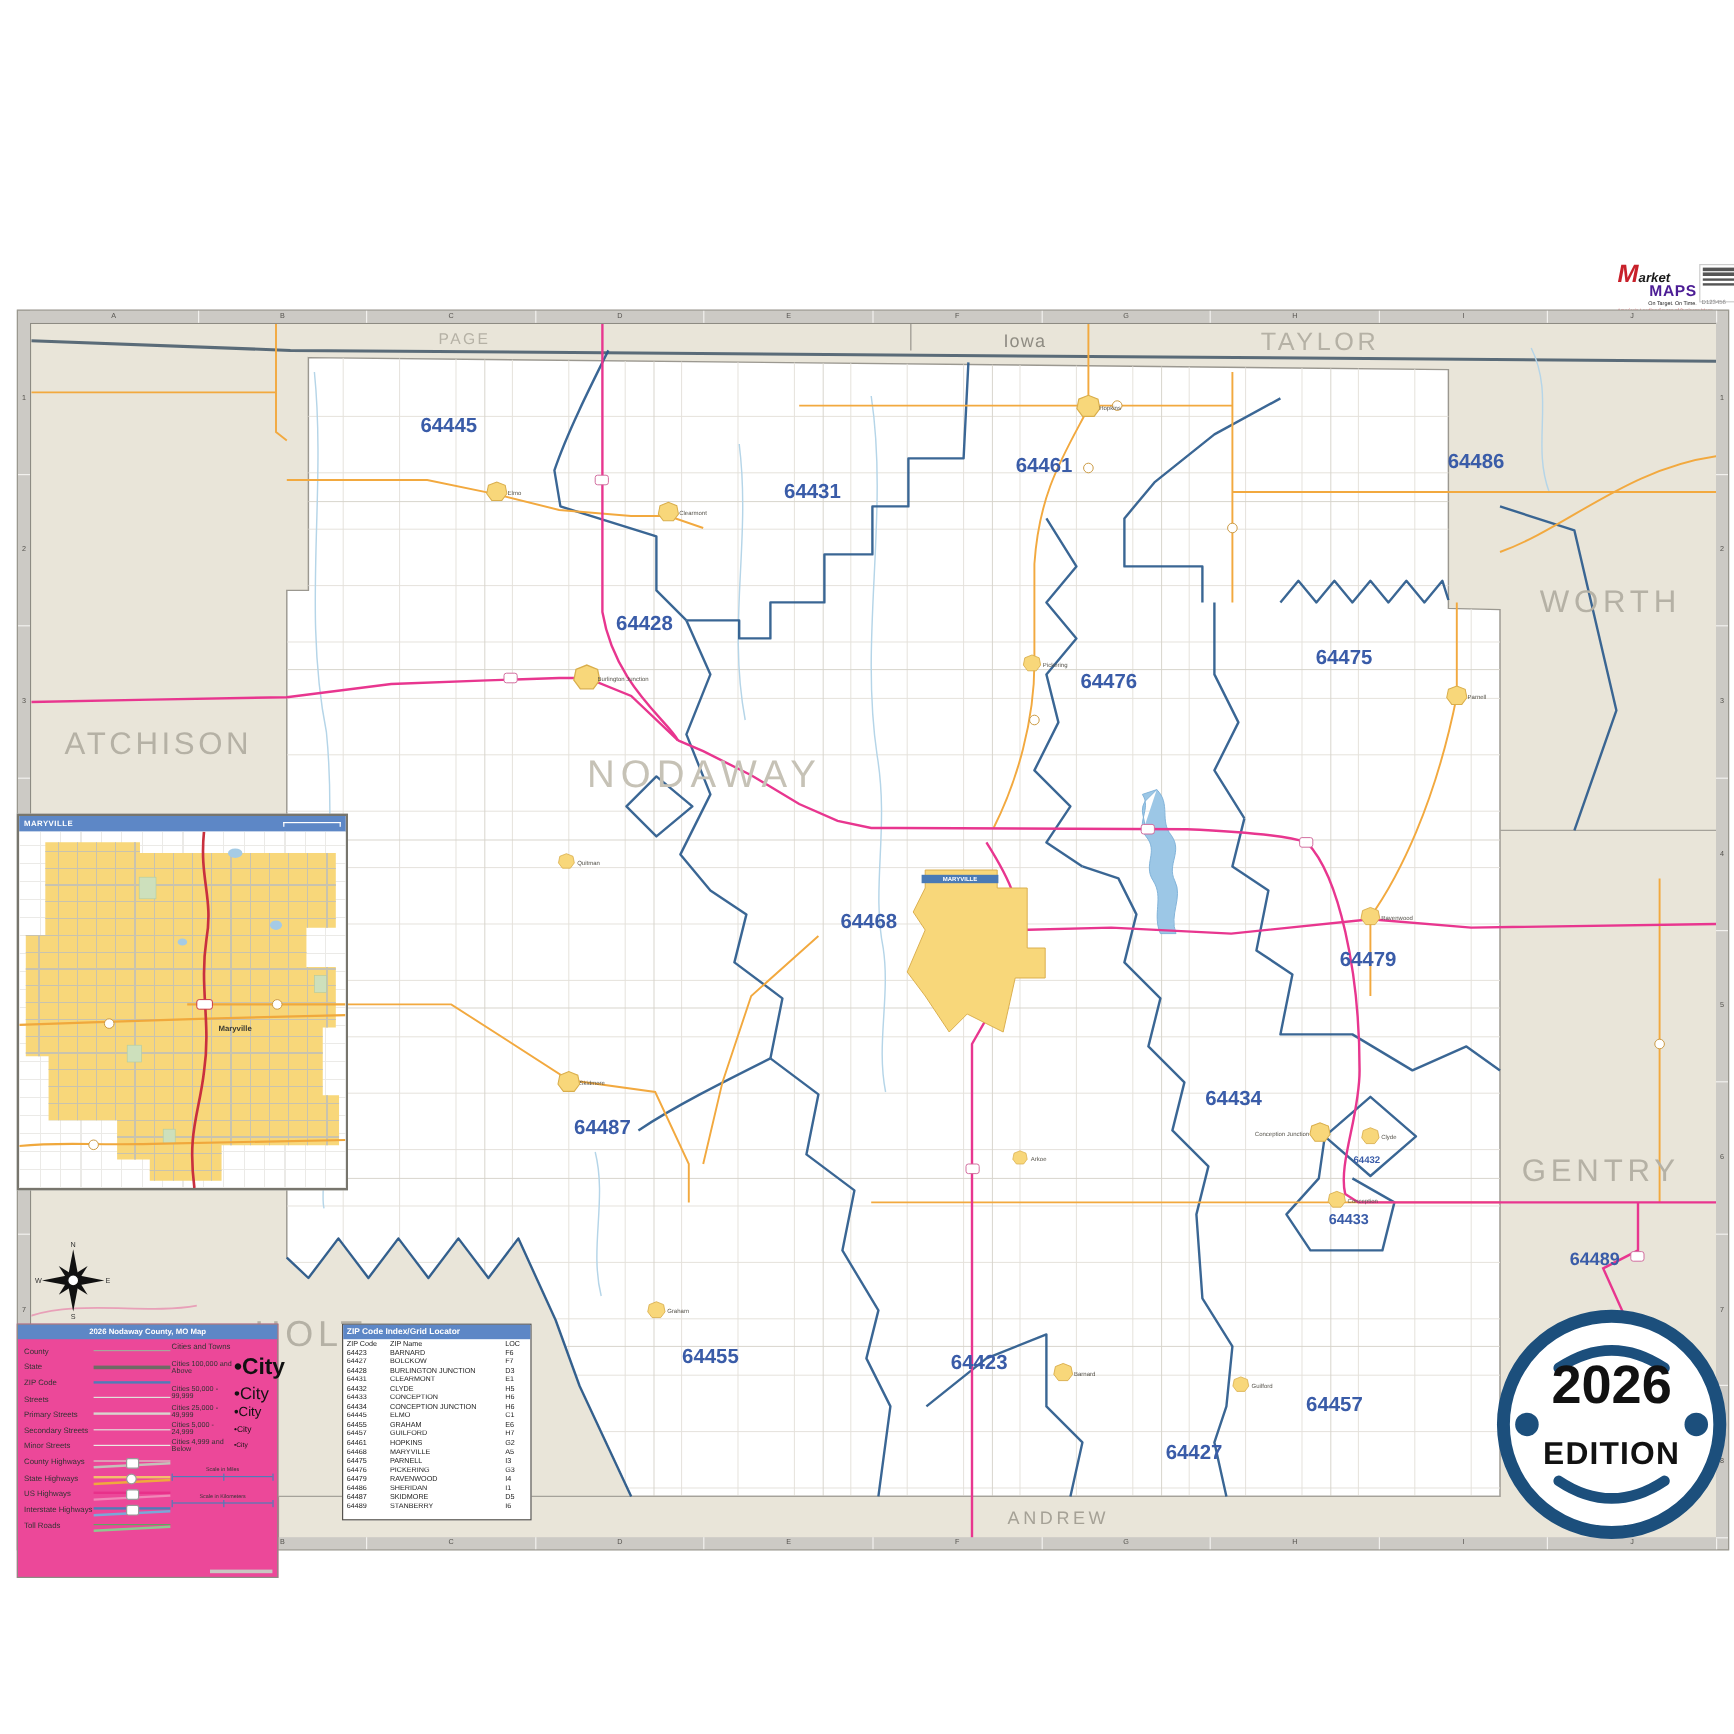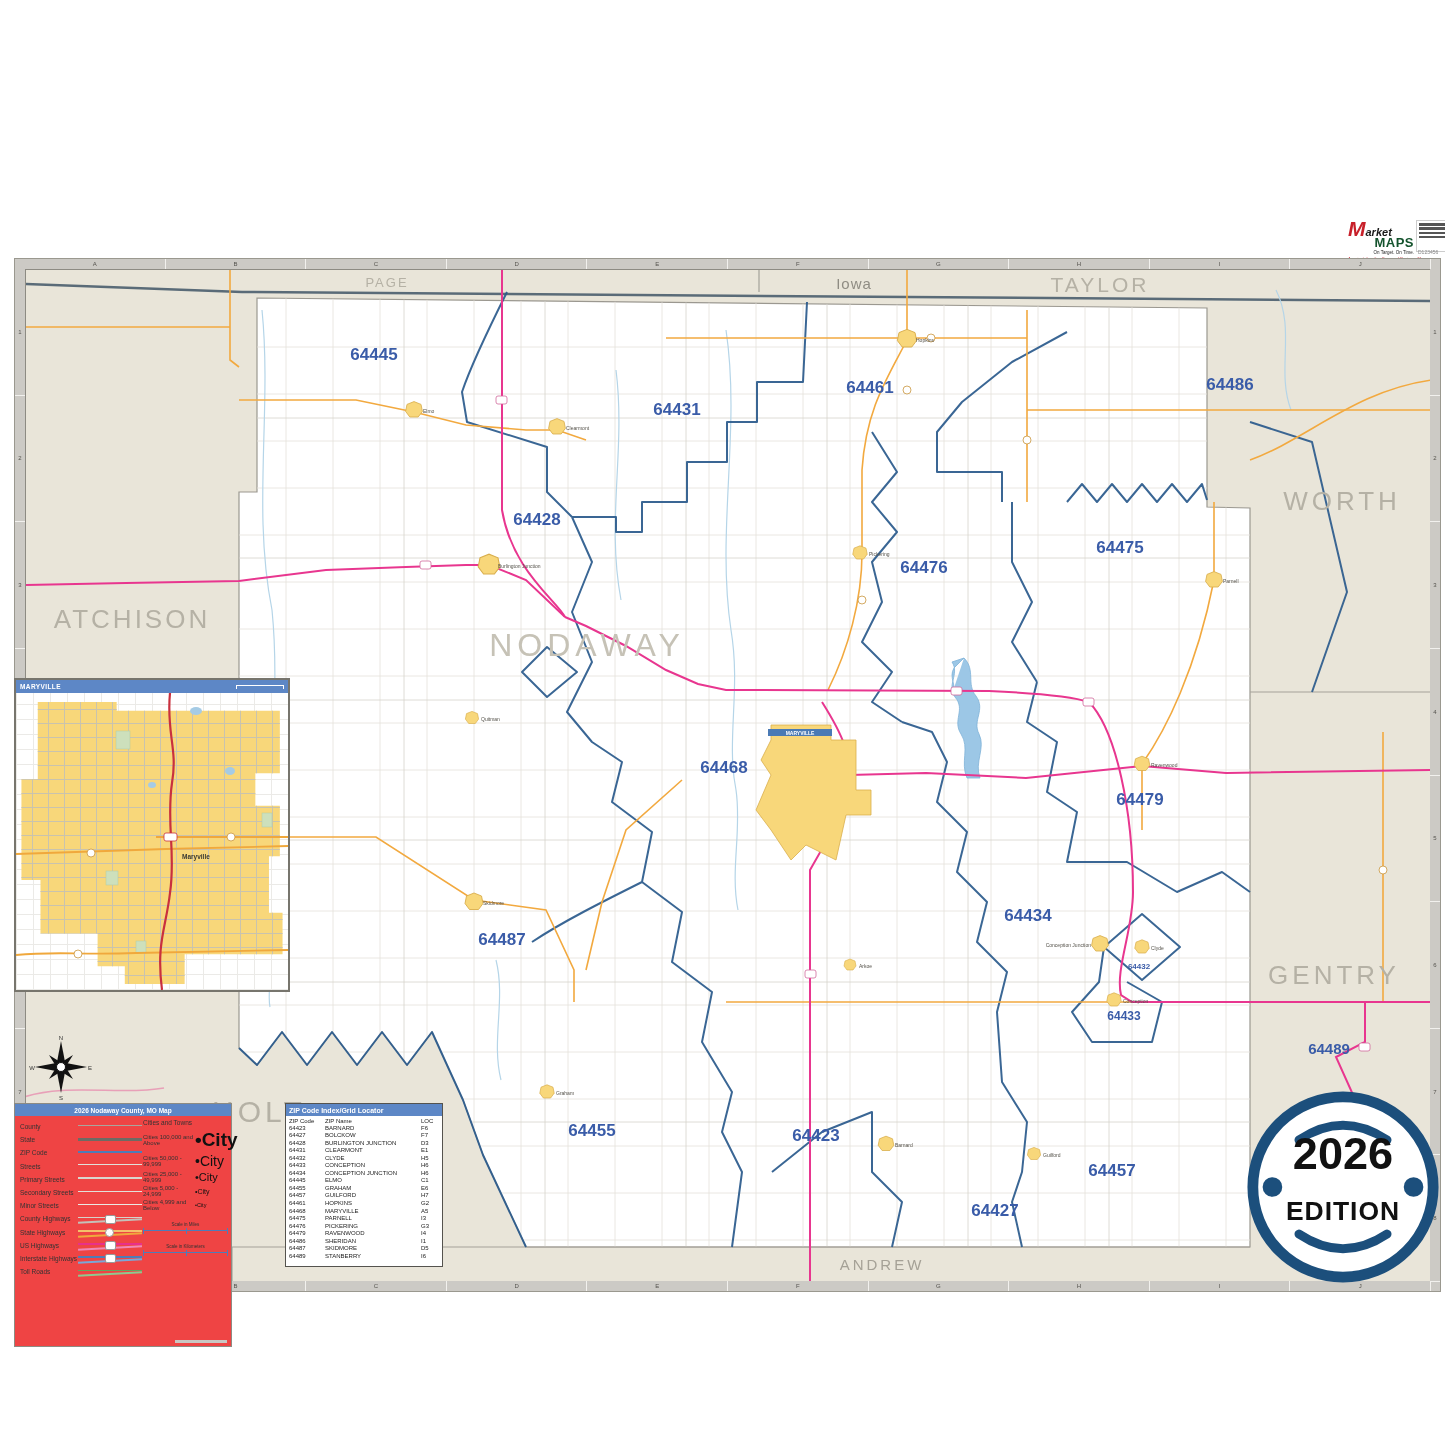--- a/index.html
+++ b/index.html
@@ -7,21 +7,21 @@
         font-family:"Liberation Sans",sans-serif;}
   
   #header-bar{position:absolute;left:14px;top:219px;width:1316px;height:33px;background:#6E95D5;
               border:1px solid #4d72ad;box-sizing:border-box;display:flex;align-items:center;}
   #header-title{color:#fff;font-weight:bold;font-size:17px;padding-left:12px;letter-spacing:.5px;}
   #header-edition{margin-left:auto;color:#fff;font-weight:bold;font-size:12.5px;padding-right:14px;}
   #logo-block{position:absolute;left:1348px;top:219px;width:112px;height:38px;font-size:0;}
   #logo-market{position:absolute;left:0;top:2px;width:66px;}
   #logo-m{color:#C8202A;font-size:21px;font-weight:bold;font-style:italic;line-height:16px;}
   #logo-arket{color:#1a1a1a;font-size:11px;font-style:italic;font-weight:bold;}
-  #logo-maps{color:#14532d;font-size:13px;font-weight:bold;letter-spacing:.5px;margin-top:-3px;text-align:right;}
+  #logo-maps{color:#4c1d95;font-size:13px;font-weight:bold;letter-spacing:.5px;margin-top:-3px;text-align:right;}
   #logo-tag{color:#222;font-size:4.5px;text-align:right;margin-top:0px;}
   #logo-sub{color:#C8202A;font-size:4px;text-align:left;margin-top:1px;white-space:nowrap;}
   #logo-contact{position:absolute;left:68px;top:1px;width:42px;height:26px;background:#fff;border:.5px solid #ccc;padding:2px;}
   .contact-line{height:2.5px;background:#555;margin-bottom:1.8px;}
   .contact-line.short{width:70%;}
   #logo-code{position:absolute;left:70px;top:30px;font-size:5px;color:#888;}
   
   #sheet{position:absolute;left:14px;top:258px;width:1427px;height:1034px;background:#CCCAC5;
          border:1px solid #9a988f;box-sizing:border-box;}
   .ruler{position:absolute;display:flex;background:#CCCAC5;z-index:5;}
@@ -41,21 +41,21 @@
   #inset-body{position:relative;width:272px;height:297px;overflow:hidden;background:#fff;}
   #inset-grid-outer{position:absolute;inset:0;opacity:.5;
      background-image:repeating-linear-gradient(0deg,#d8d6d0 0 1px,transparent 1px 15px),
                       repeating-linear-gradient(90deg,#d8d6d0 0 1px,transparent 1px 17px);}
   #inset-city{position:absolute;inset:0;background:
      repeating-linear-gradient(0deg,#c9c3ae 0 1px,transparent 1px 14px),
      repeating-linear-gradient(90deg,#c9c3ae 0 1px,transparent 1px 16px),#F8D77A;
      clip-path:polygon(8% 3%,37% 3%,37% 6%,97% 6%,97% 27%,88% 27%,88% 38%,97% 38%,97% 55%,93% 55%,93% 74%,98% 74%,98% 88%,62% 88%,62% 98%,40% 98%,40% 92%,30% 92%,30% 81%,9% 81%,9% 63%,2% 63%,2% 29%,8% 29%);}
   #inset-svg{position:absolute;left:0;top:0;}
   
-  #legend{position:absolute;left:14px;top:1103px;width:218px;height:244px;background:#ef4444;border:1px solid #8d8b83;box-sizing:border-box;z-index:11;}
+  #legend{position:absolute;left:14px;top:1103px;width:218px;height:212px;background:#ec4899;border:1px solid #8d8b83;box-sizing:border-box;z-index:11;}
   #legend-bar{height:12px;background:#5D87C6;display:flex;align-items:center;justify-content:center;}
   #legend-title{color:#fff;font-size:6.5px;font-weight:bold;}
   #legend-lines{position:absolute;left:5px;top:16px;width:122px;}
   .leg-row{position:relative;height:13.2px;display:flex;align-items:center;}
   .leg-label{font-size:6.5px;color:#333;width:58px;}
   .leg-sample{position:relative;flex:1;height:10px;}
   .leg-line{position:absolute;left:0;right:0;}
   .leg-shield{position:absolute;left:42%;top:1px;width:9px;height:7px;background:#fff;border:1px solid #999;border-radius:2px;}
   .leg-shield.circle{border-radius:50%;width:7px;height:7px;}
   #legend-cities{position:absolute;left:128px;top:15px;width:88px;}

